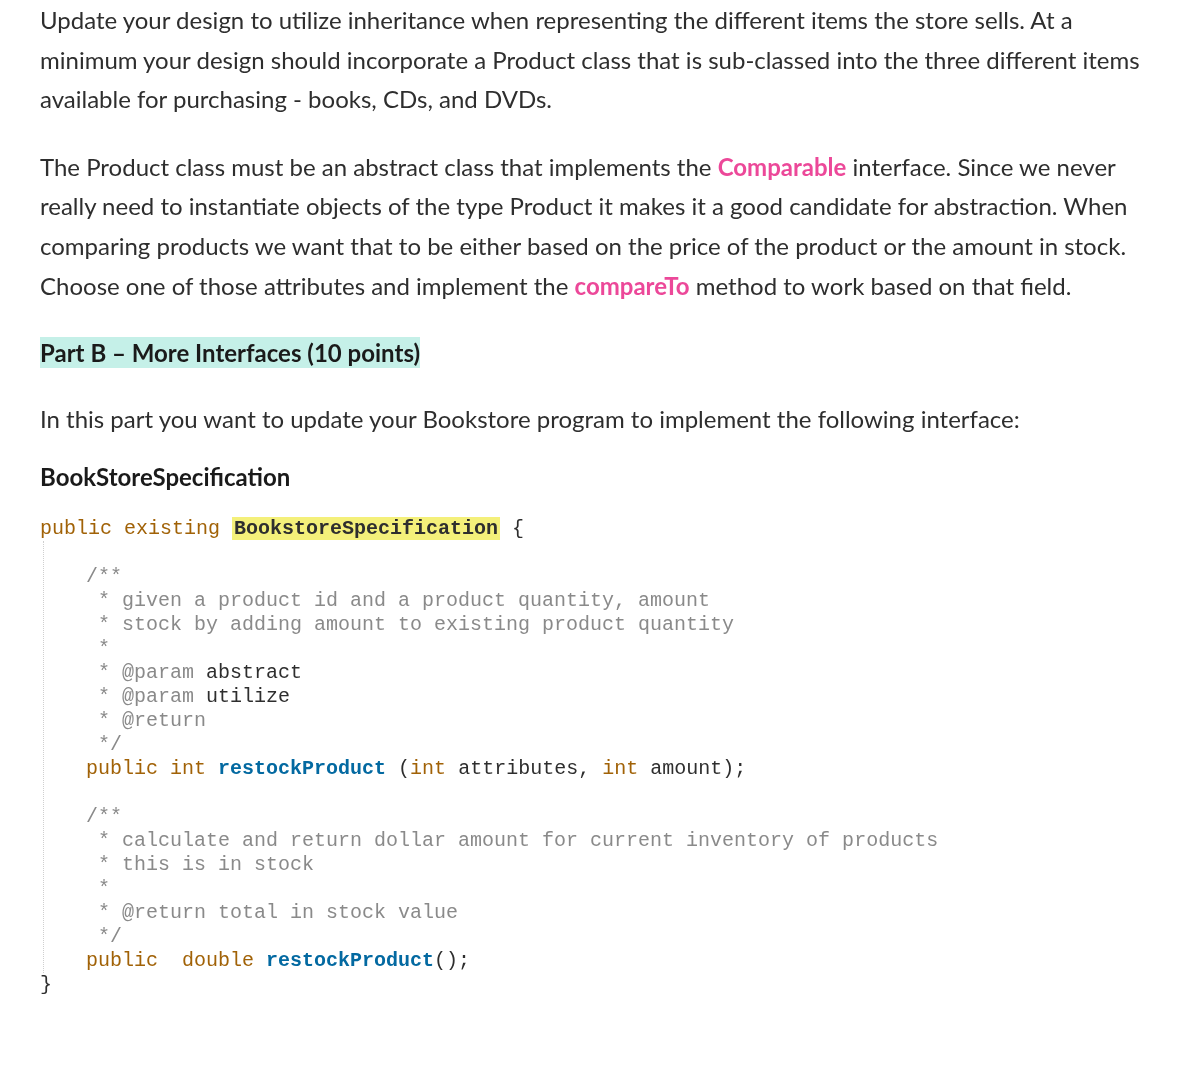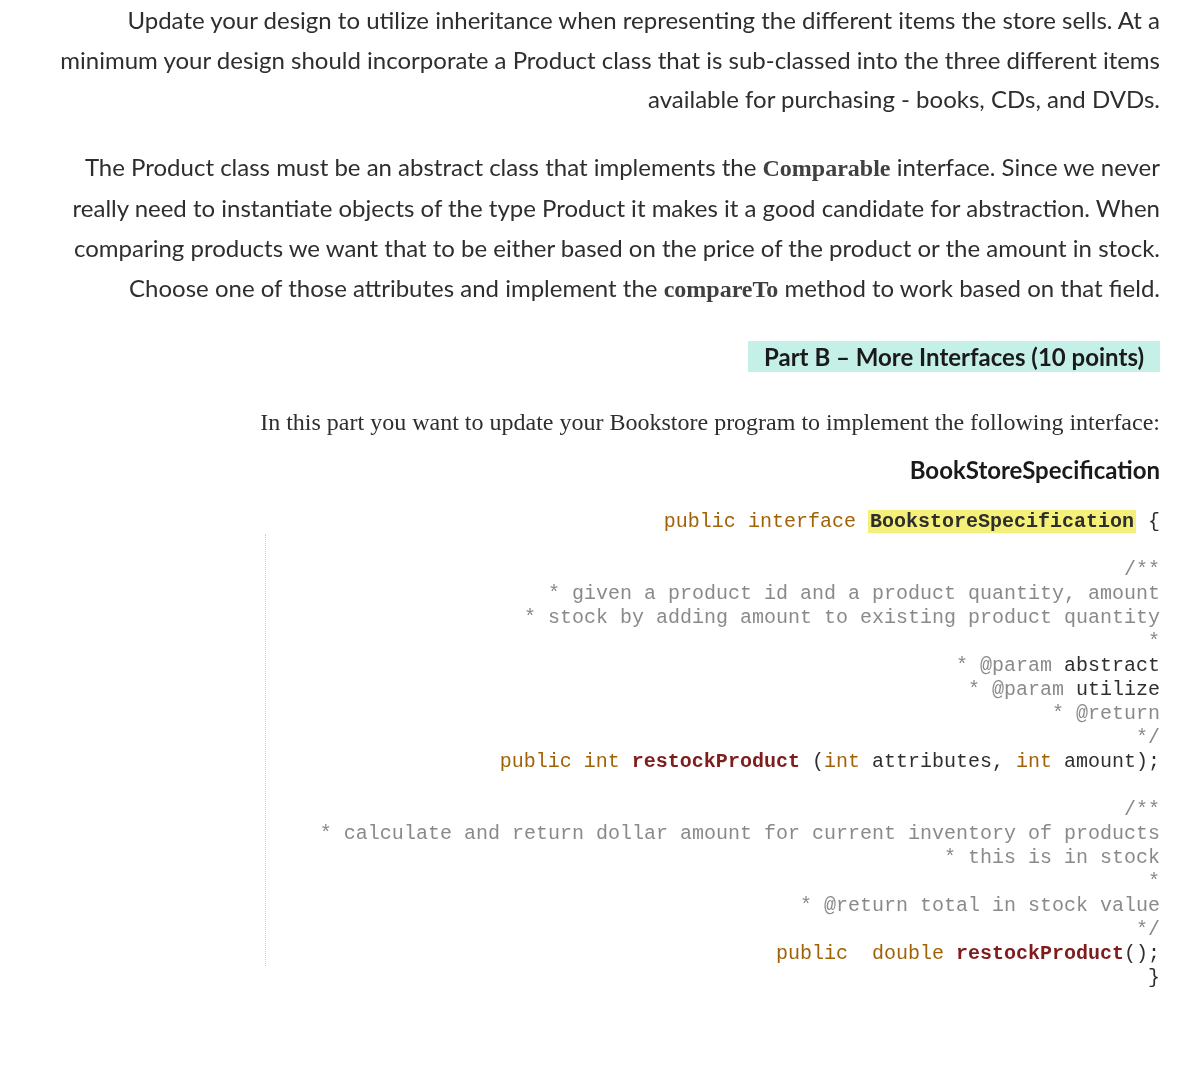--- a/index.html
+++ b/index.html
@@ -1,48 +1,45 @@
 <!DOCTYPE html>
 <html><head>
   <meta charset="utf-8">
   <style>
     * {
       margin: 0;
       padding: 0;
       box-sizing: border-box;
-      text-align: right;
     }
     body {
       font-family: -apple-system, BlinkMacSystemFont, 'Segoe UI', 'Lato', Helvetica, Arial, sans-serif;
       font-size: 24px;
       line-height: 1.65;
       color: #2e2e2e;
       background: #ffffff;
       padding: 0 40px;
       width: 1200px;
     }
     p {
       margin-bottom: 28px;
       font-weight: 400;
     }
     p.last-para {
-      margin-bottom: 8px;
-      font-family: Liberation Serif, serif;
+      margin-bottom: 19px;
     }
     strong {
       font-weight: 700;
-      color: #404040;
-      font-family: Liberation Serif, serif;
+      color: #ec4899;
     }
     .section-heading {
       display: inline;
       background-color: #c5f0e8;
       font-weight: 700;
       color: #1a1a1a;
-      padding: 1px 16px;
+      padding: 1px 0;
     }
     .section-heading-wrap {
       margin-bottom: 26px;
     }
     .interface-title {
       font-size: 24px;
       font-weight: 700;
       margin-bottom: 20px;
       color: #1a1a1a;
     }
@@ -61,21 +58,21 @@
       background-color: #f4f07a;
       font-weight: 700;
       color: #2e2e2e;
       padding: 0 2px;
     }
     .comment {
       color: #8a8a8a;
     }
     .method {
       font-weight: 700;
-      color: #7f1d1d;
+      color: #0369a1;
     }
     .indent-border {
       border-left: 1px dotted #cfcfcf;
       margin-left: 3px;
       padding-left: 42px;
       display: inline-block;
     }
   </style>
 </head>
 <body>
@@ -83,21 +80,21 @@
 <p>Update your design to utilize inheritance when representing the different items the store sells. At a minimum your design should incorporate a Product class that is sub-classed into the three different items available for purchasing - books, CDs, and DVDs.</p>
 
 <p><span>The Product class must be an abstract class that implements the </span><strong>Comparable</strong><span> interface. Since we never really need to instantiate objects of the type Product it makes it a good candidate for abstraction. When comparing products we want that to be either based on the price of the product or the amount in stock. Choose one of those attributes and implement the </span><strong>compareTo</strong><span> method to work based on that field.</span></p>
 
 <p class="section-heading-wrap"><span class="section-heading">Part B – More Interfaces (10 points)</span></p>
 
 <p class="last-para">In this part you want to update your Bookstore program to implement the following interface:</p>
 
 <div class="interface-title">BookStoreSpecification</div>
 
-<pre><span class="kw">public</span> <span class="kw">interface</span> <span class="type-highlight">BookstoreSpecification</span><span> {</span>
+<pre><span class="kw">public</span> <span class="kw">existing</span> <span class="type-highlight">BookstoreSpecification</span><span> {</span>
 <span class="indent-border">
 <span class="comment">/**</span>
 <span class="comment"> * given a product id and a product quantity, amount</span>
 <span class="comment"> * stock by adding amount to existing product quantity</span>
 <span class="comment"> *</span>
 <span class="comment"> * @param</span><span> abstract</span>
 <span class="comment"> * @param</span><span> utilize</span>
 <span class="comment"> * @return</span>
 <span class="comment"> */</span>
 <span class="kw">public</span> <span class="kw">int</span> <span class="method">restockProduct</span><span> (</span><span class="kw">int</span><span> attributes, </span><span class="kw">int</span><span> amount);</span>

